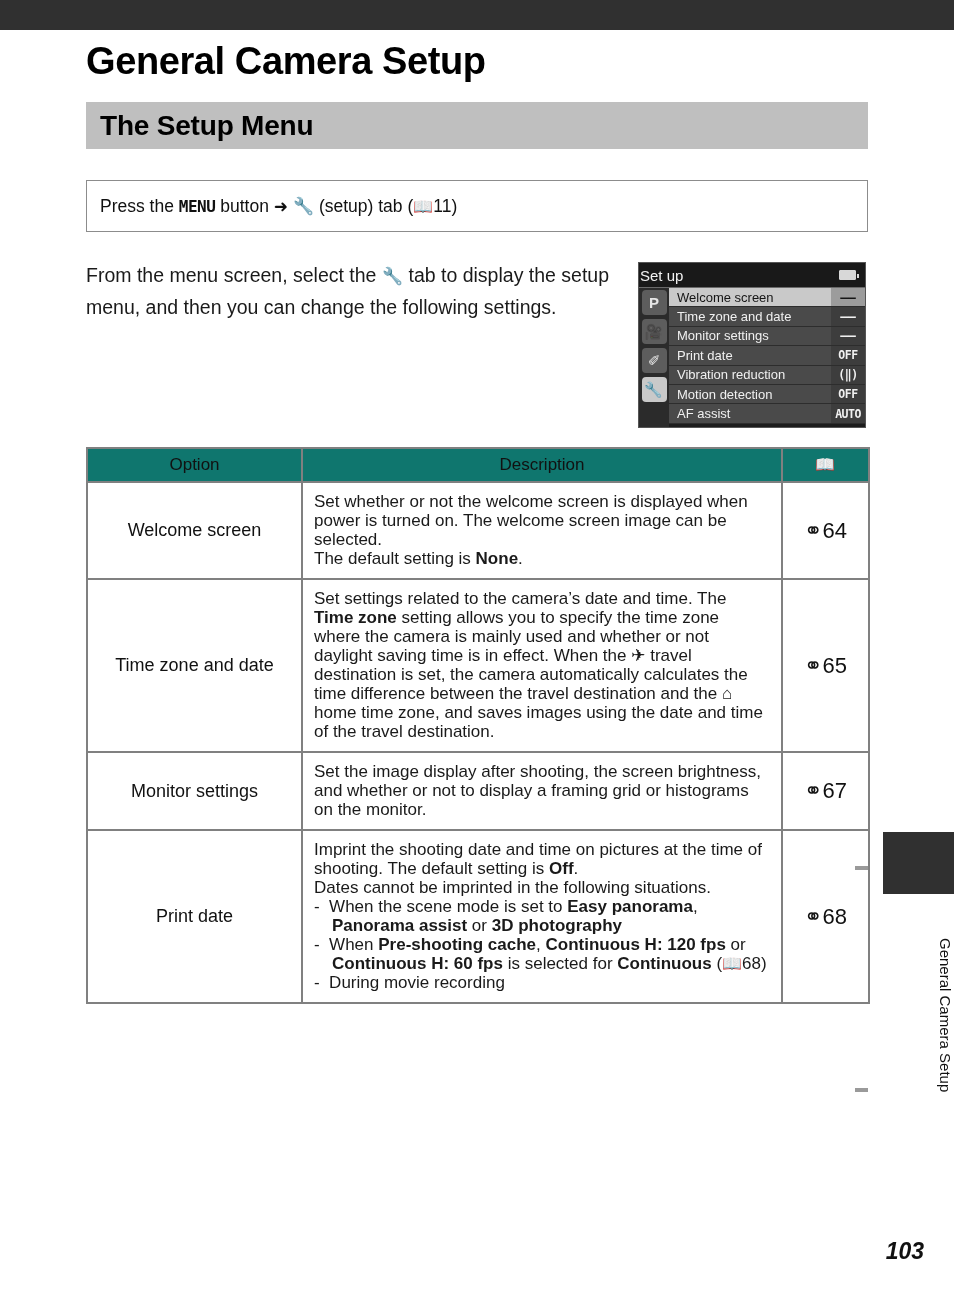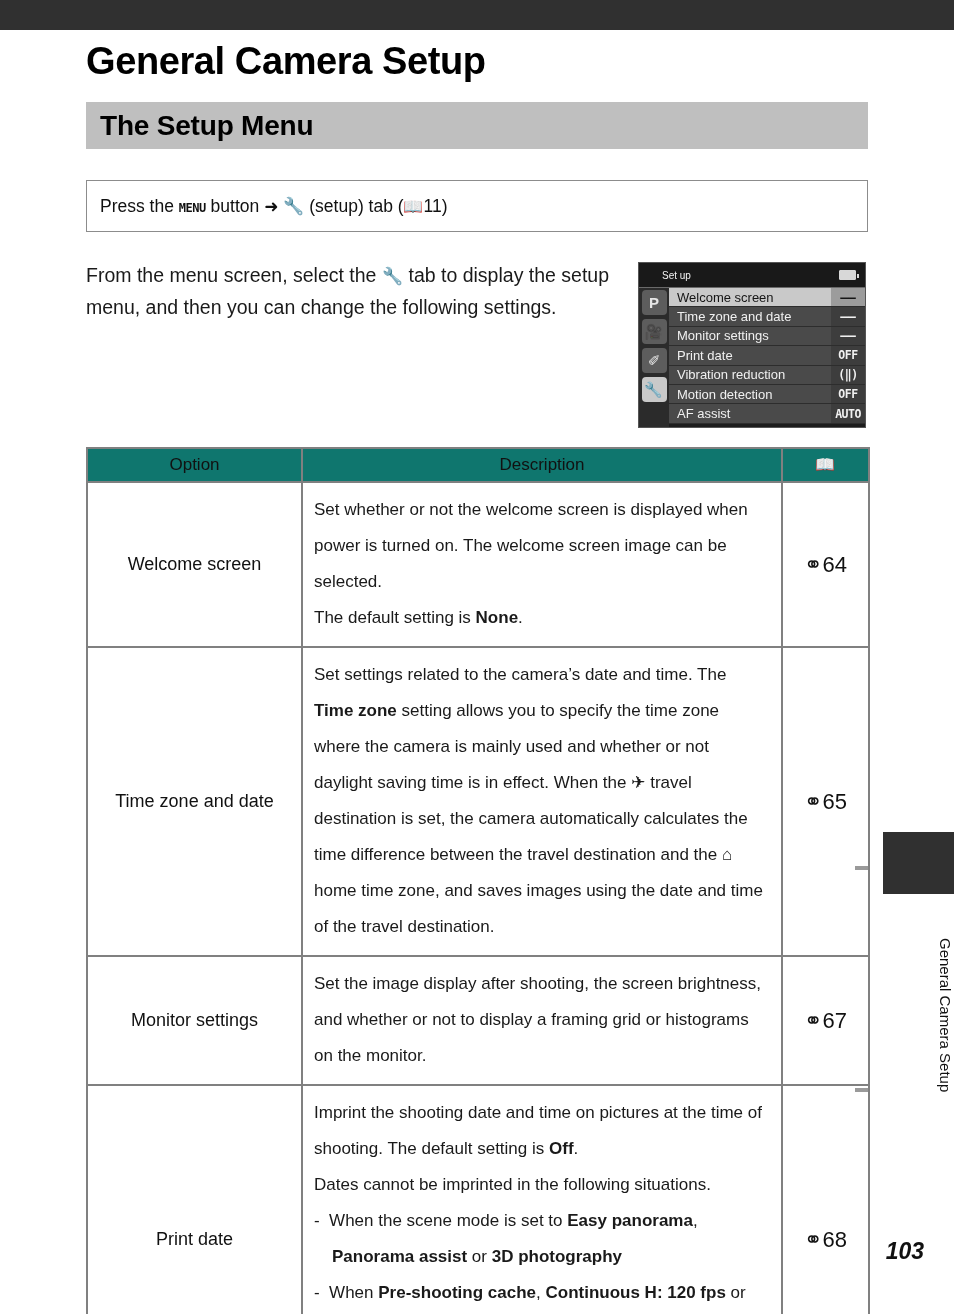--- a/index.html
+++ b/index.html
@@ -45,21 +45,21 @@
     position: absolute; left: 86px; top: 180px;
     width: 782px; height: 52px;
     border: 1px solid #8c8c8c;
     background: #fff;
     display: flex; align-items: center;
   }
   .menu-box-text {
     margin-left: 13px; font-size: 17.5px; color: #111;
     white-space: nowrap;
   }
-  .menu-kw { font-family: "DejaVu Sans Mono", monospace; font-weight: bold; font-size: 12px; letter-spacing: -0.5px;}
+  .menu-kw { font-family: "DejaVu Sans Mono", monospace; font-weight: bold; font-size: 16px; letter-spacing: -0.5px;}
   .arrow-ico { font-weight: bold; font-size: 17px; }
   .wrench-ico { font-weight: bold; font-size: 17px; }
   .book-ico { font-size: 16px; }
 
   
   .intro {
     position: absolute; left: 86px; top: 260px;
     width: 530px;
     font-size: 19.5px; line-height: 30px; color: #1a1a1a;
   }
@@ -71,21 +71,21 @@
     background: #1c1c1c;
     border: 1px solid #555;
     overflow: hidden;
   }
   .lcd-top {
     height: 25px; width: 100%;
     background: #191919;
     display: flex; align-items: center; justify-content: space-between;
     border-bottom: 1px solid #6a6a6a;
   }
-  .lcd-title { color: #f2f2f2; font-size: 10px; margin-left: 23px; }
+  .lcd-title { color: #f2f2f2; font-size: 15px; margin-left: 1px; }
   .battery {
     margin-right: 9px; width: 17px; height: 10px;
     border: 1.5px solid #d8d8d8; border-radius: 1px;
     position: relative; background: #d8d8d8;
   }
   .battery:after {
     content: ""; position: absolute; right: -4px; top: 2.5px;
     width: 2.5px; height: 4px; background: #d8d8d8;
   }
   .lcd-body { display: flex; height: 140px; }
@@ -140,21 +140,21 @@
   }
   col.c-opt { width: 215px; }
   col.c-desc { width: 480px; }
   col.c-ref { width: 87px; }
 
   td.opt {
     text-align: center; font-size: 18px; color: #111;
     padding: 4px 6px;
   }
   td.desc {
-    font-size: 17px; line-height: 36px; color: #1a1a1a;
+    font-size: 17px; line-height: 19px; color: #1a1a1a;
     padding: 9px 11px 10px 11px;
   }
   td.ref {
     text-align: center; font-size: 22px; color: #111;
   }
   .refmark { font-weight: bold; letter-spacing: -1px; margin-right: 1px; }
   .bull { display: block; padding-left: 18px; text-indent: -18px; }
   b { font-weight: bold; }
 
   

